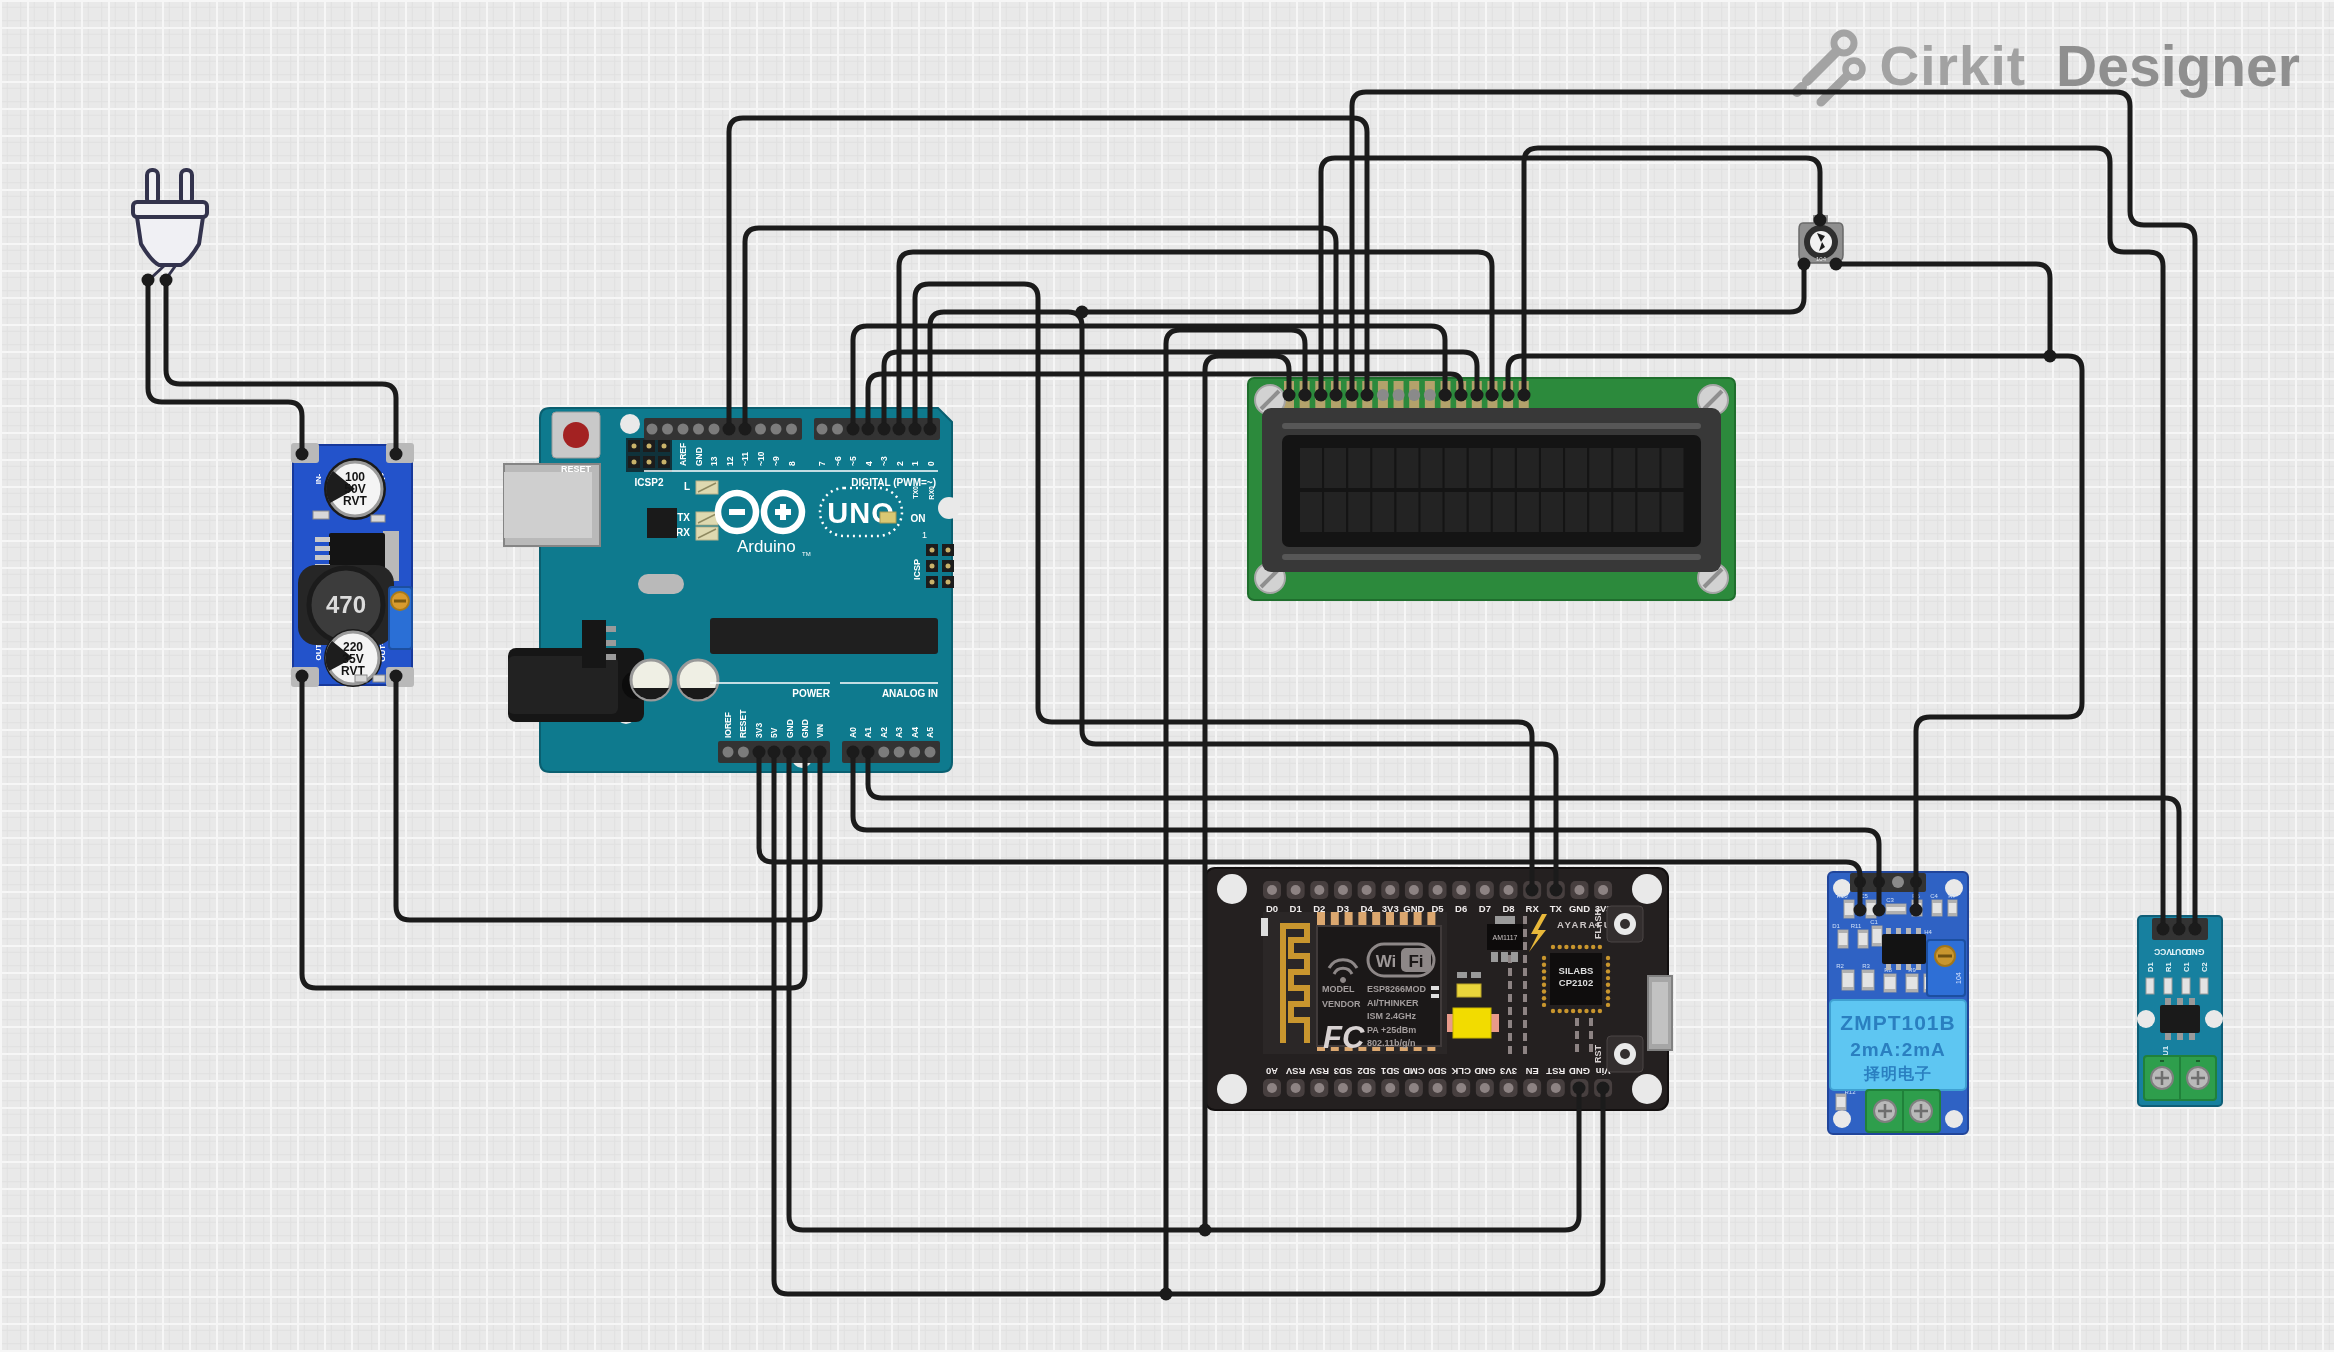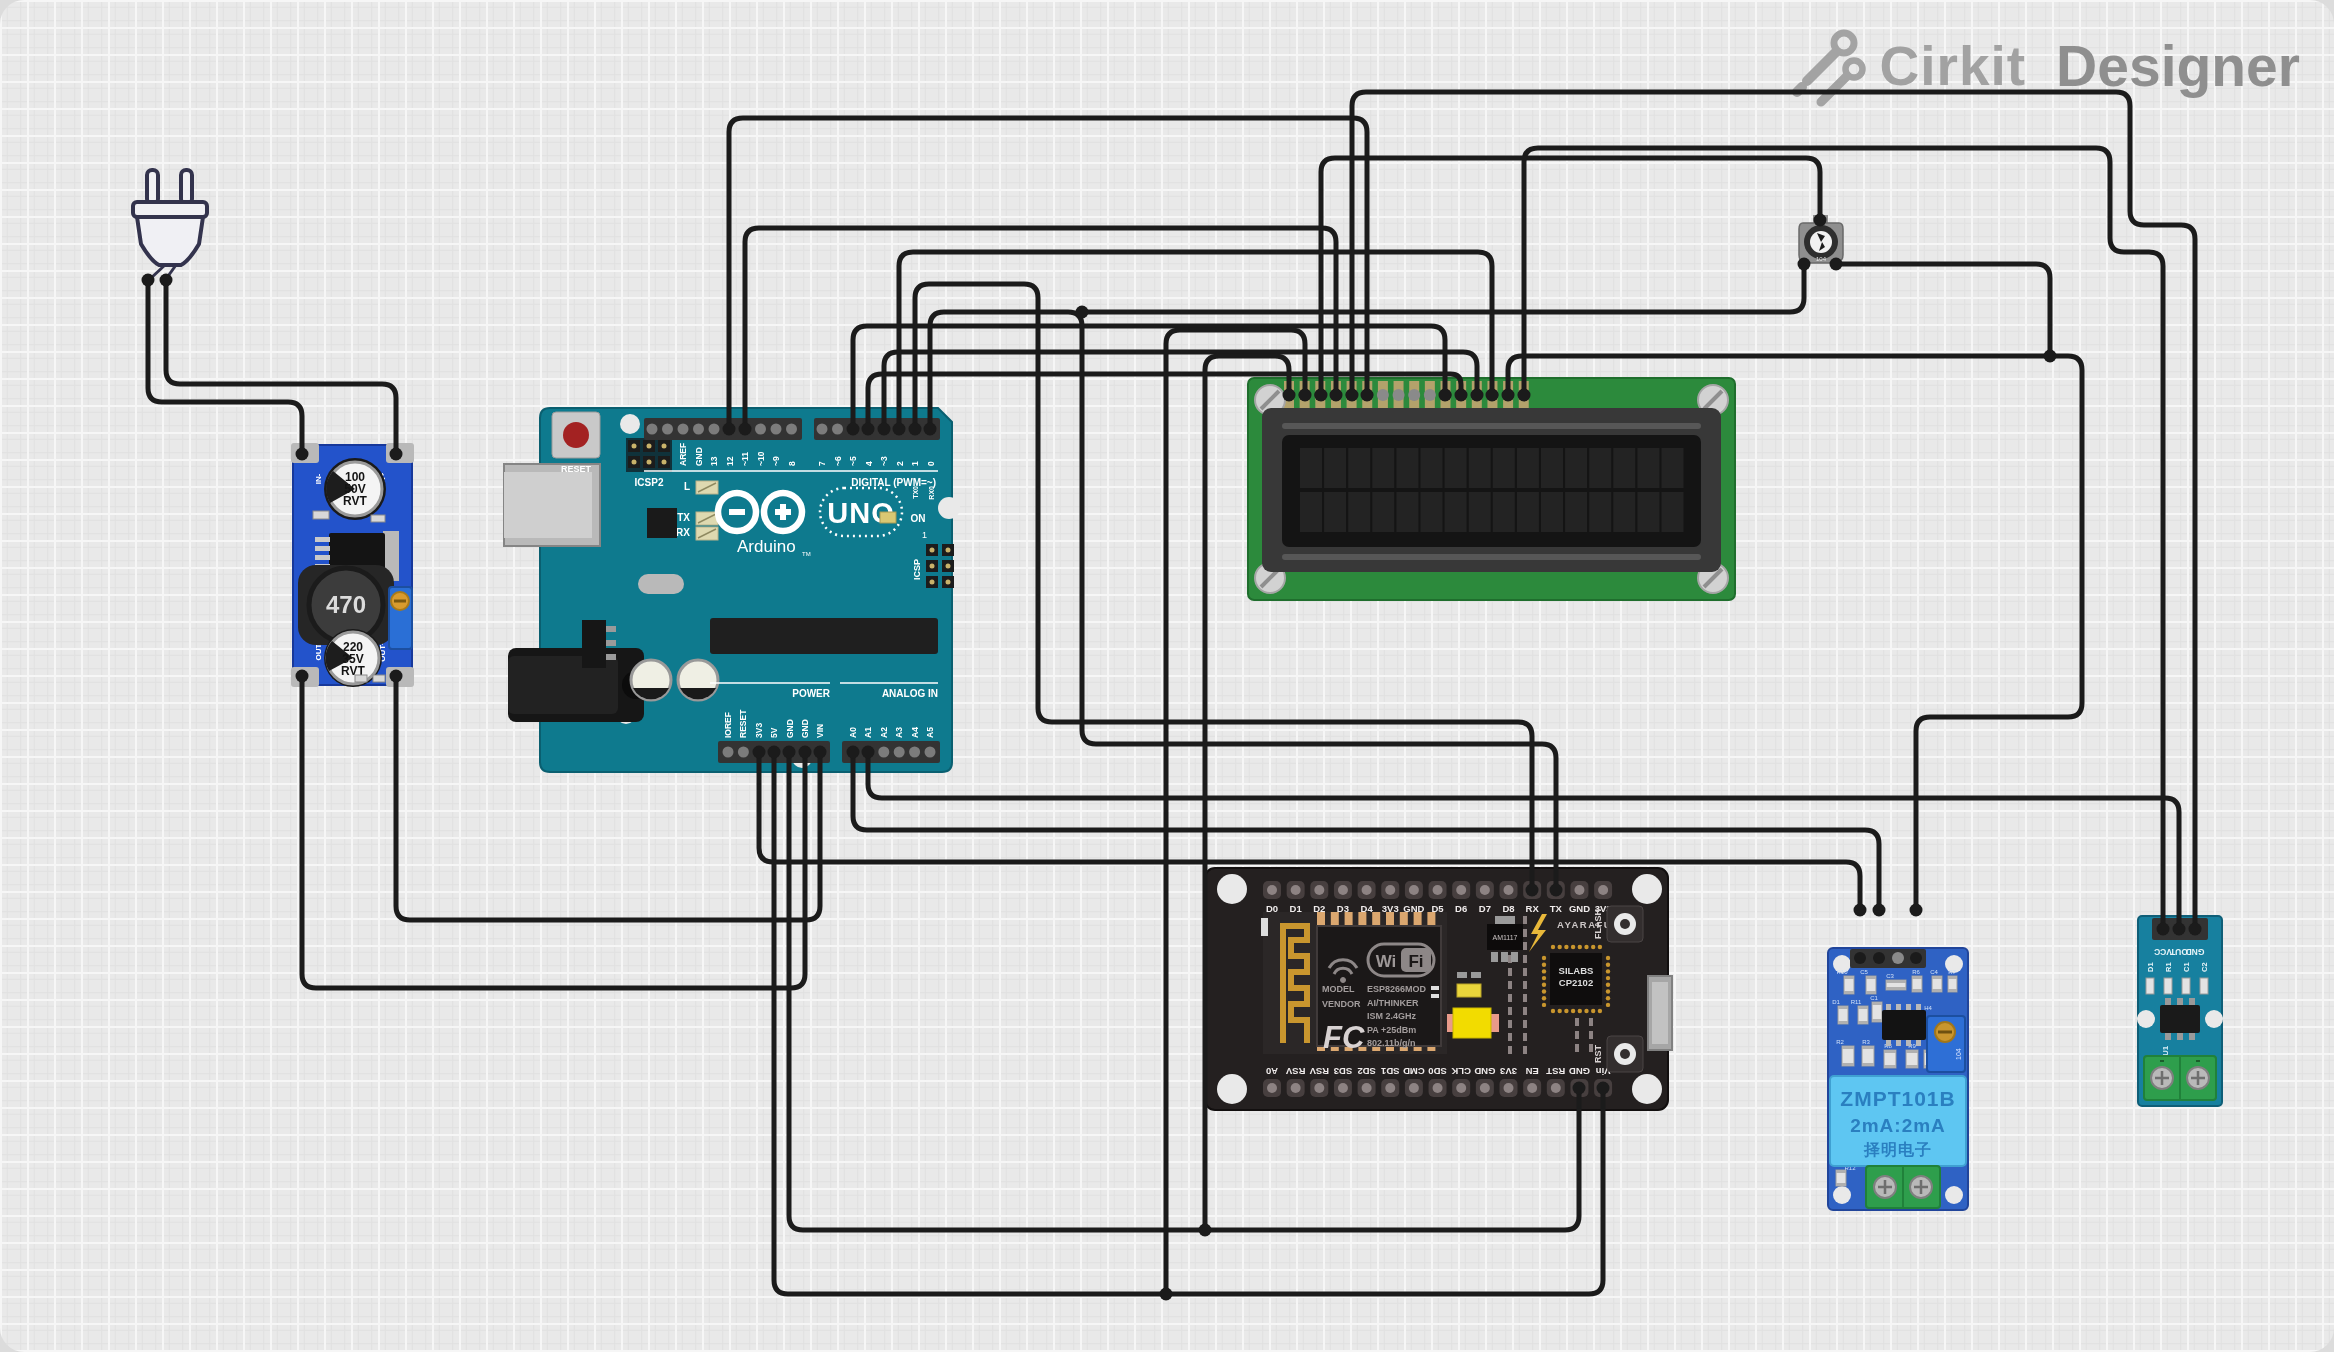--- a/index.html
+++ b/index.html
@@ -4,21 +4,21 @@
 <style>
   html,body{margin:0;padding:0;background:#dcdcdc;font-family:"Liberation Sans",sans-serif;}
   #stage{position:relative;width:2334px;height:1352px;overflow:hidden;
     background-color:#e9e9e9;
     background-image:
       linear-gradient(#f6f6f6 2px,transparent 2px),
       linear-gradient(90deg,#f6f6f6 2px,transparent 2px),
       linear-gradient(#e0e0e0 1px,transparent 1px),
       linear-gradient(90deg,#e0e0e0 1px,transparent 1px);
     background-size:27px 27px,27px 27px,13.5px 13.5px,13.5px 13.5px;
-    background-position:0 0,0 0,6.75px 6.75px,6.75px 6.75px;border-radius:24px;}
+    background-position:0 0,0 0,6.75px 6.75px,6.75px 6.75px;}
   .comp{position:absolute;}
   svg{overflow:visible;display:block;}
   text{font-family:"Liberation Sans",sans-serif;}
   #logo{position:absolute;top:26px;right:34px;display:flex;align-items:center;gap:14px;user-select:none;}
   #logo .brand{font-size:55px;font-weight:600;color:#a2a2a2;letter-spacing:1px;}
   #logo .product{font-size:57px;font-weight:800;color:#8f8f8f;letter-spacing:0px;margin-left:16px;}
 </style>
 </head>
 <body>
 
@@ -668,21 +668,21 @@
           <circle cx="420" cy="186" r="5" fill="#332e2e"></circle>
       </g>
       <text x="396" y="186" font-size="9" font-weight="bold" fill="#d8d2d2" transform="rotate(-90 396 186)" text-anchor="middle">RST</text>
       <g>
         <rect x="443" y="108" width="24" height="74" fill="#a6a6a6" stroke="#808080" stroke-width="2"></rect>
         <rect x="447" y="114" width="16" height="62" fill="#c2c2c2"></rect>
       </g>
     </svg>
   </div>
 
-  <div class="comp" style="left:1828px;top:948px;width:140px;height:262px">
+  <div class="comp" style="left:1828px;top:872px;width:140px;height:262px">
     <svg width="140" height="262" viewBox="0 0 140 262">
       <rect x="0" y="0" width="140" height="262" rx="5" fill="#2f62c4" stroke="#21459a" stroke-width="2"></rect>
       <g fill="#e9e9e9">
         <circle cx="14" cy="16" r="9"></circle>
           <circle cx="126" cy="16" r="9"></circle>
           <circle cx="14" cy="247" r="9"></circle>
           <circle cx="126" cy="247" r="9"></circle>
       </g>
       <rect x="22" y="1" width="76" height="19" rx="2" fill="#333"></rect>
       <g id="zmpt-pins">

